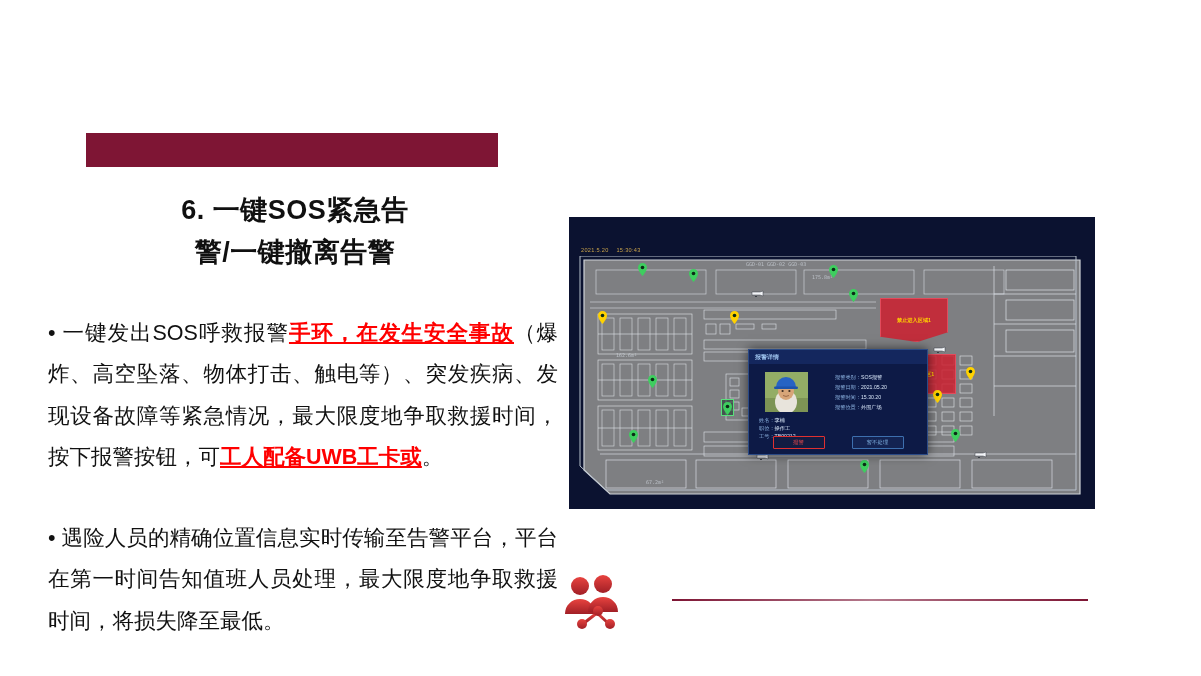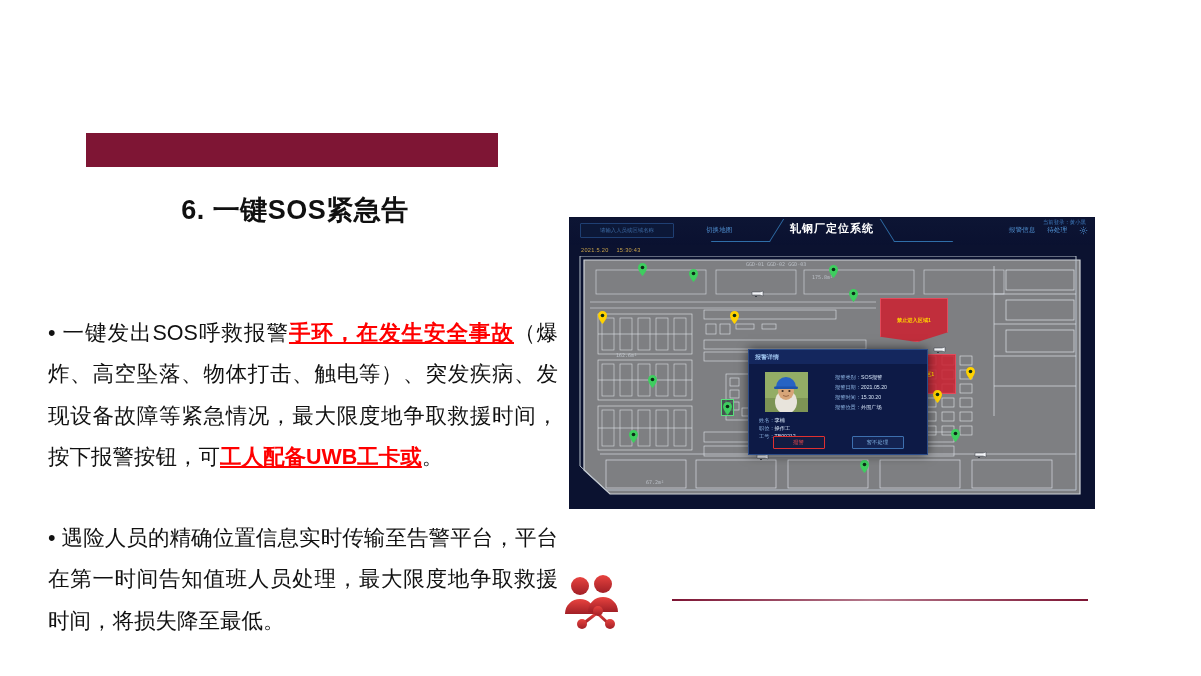--- a/index.html
+++ b/index.html
@@ -275,20 +275,21 @@
   .btn-later { border: 1px solid #3d6fae; color: #7fb0e0; background: #132352; }
 </style>
 </head>
 <body>
 
 <div class="maroon-bar-shadow"></div>
 <div class="maroon-bar"></div>
 
 <div class="slide-title">
   <div>6. 一键SOS紧急告</div>
+  <div>警/一键撤离告警</div>
 </div>
 
 <div class="para para-1">
   <span>•</span><span> 一键发出SOS呼救报警</span><span class="hl">手环，在发生安全事故</span><span>（爆炸、高空坠落、物体打击、触电等）、突发疾病、发现设备故障等紧急情况，最大限度地争取救援时间，按下报警按钮，可</span><span class="hl">工人配备UWB工卡或</span><span>。</span>
 </div>
 
 <div class="para para-2">
   <span>•</span><span> 遇险人员的精确位置信息实时传输至告警平台，平台在第一时间告知值班人员处理，最大限度地争取救援时间，将损失降至最低。</span>
 </div>
 
@@ -312,38 +313,20 @@
       <circle cx="20" cy="52" r="5" stroke="none"></circle>
       <circle cx="36" cy="39" r="5" stroke="none"></circle>
       <circle cx="48" cy="52" r="5" stroke="none"></circle>
     </g>
   </svg>
 </div>
 <div class="bottom-rule"></div>
 
 <div class="shot">
 
-  <div class="shot-header">
-    <div class="hdr-search">请输入人员或区域名称</div>
-    <div class="hdr-switch">切换地图</div>
-    <div class="hdr-wing l"></div>
-    <div class="hdr-wing r"></div>
-    <div class="hdr-title">轧钢厂定位系统</div>
-    <div class="hdr-user">当前登录：黄小黑</div>
-    <div class="hdr-right">
-      <span class="hdr-link">报警信息</span>
-      <span class="hdr-link">待处理</span>
-      <span>
-        <svg class="gear-icon" viewBox="0 0 24 24" fill="none" stroke="#4f8fd0" stroke-width="2.2">
-          <circle cx="12" cy="12" r="3.2"></circle>
-          <path d="M12 2v3M12 19v3M2 12h3M19 12h3M4.9 4.9l2.1 2.1M17 17l2.1 2.1M19.1 4.9L17 7M7 17l-2.1 2.1"></path>
-        </svg>
-      </span>
-    </div>
-  </div>
 
   <div class="hdr-time">
     <span>2021.5.20</span>
     <span class="t2">15:30:43</span>
   </div>
 
   <div class="map">
     <svg class="map-plan" viewBox="0 0 512 246" preserveAspectRatio="none">
 
       <polygon points="8,4 504,4 504,238 34,238 8,214" fill="#7e7f82" stroke="#cfd3d8" stroke-width="1.2"></polygon>

